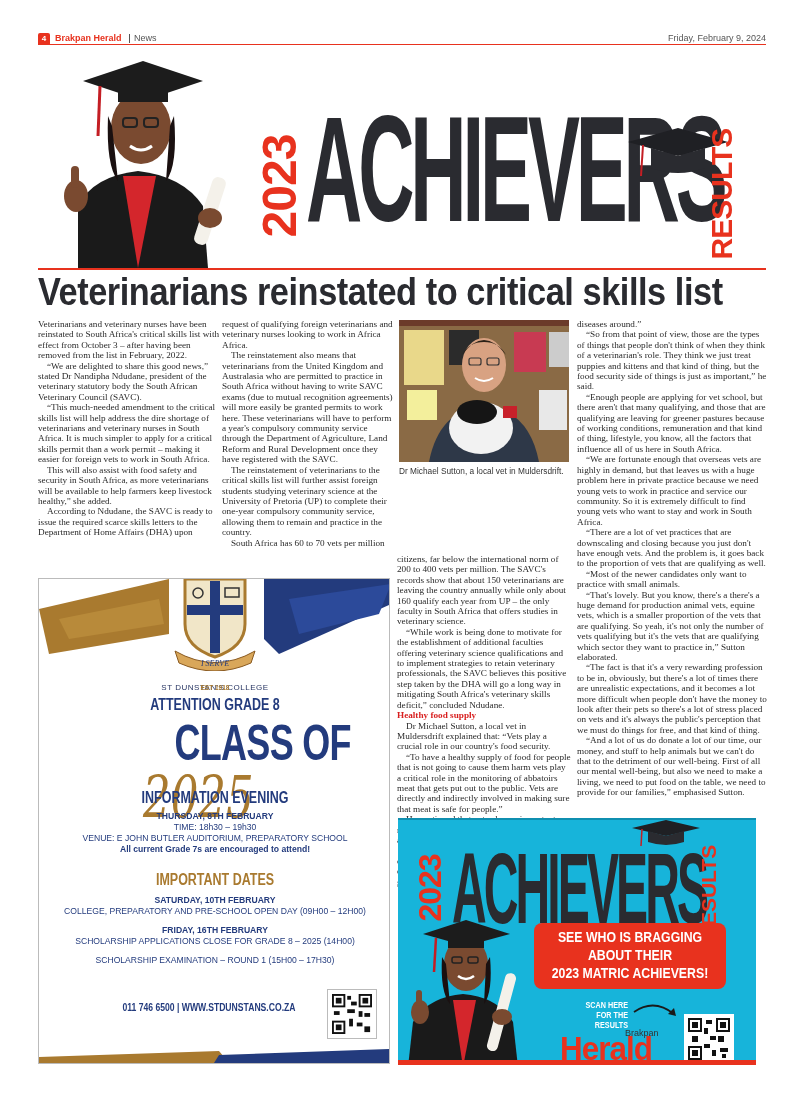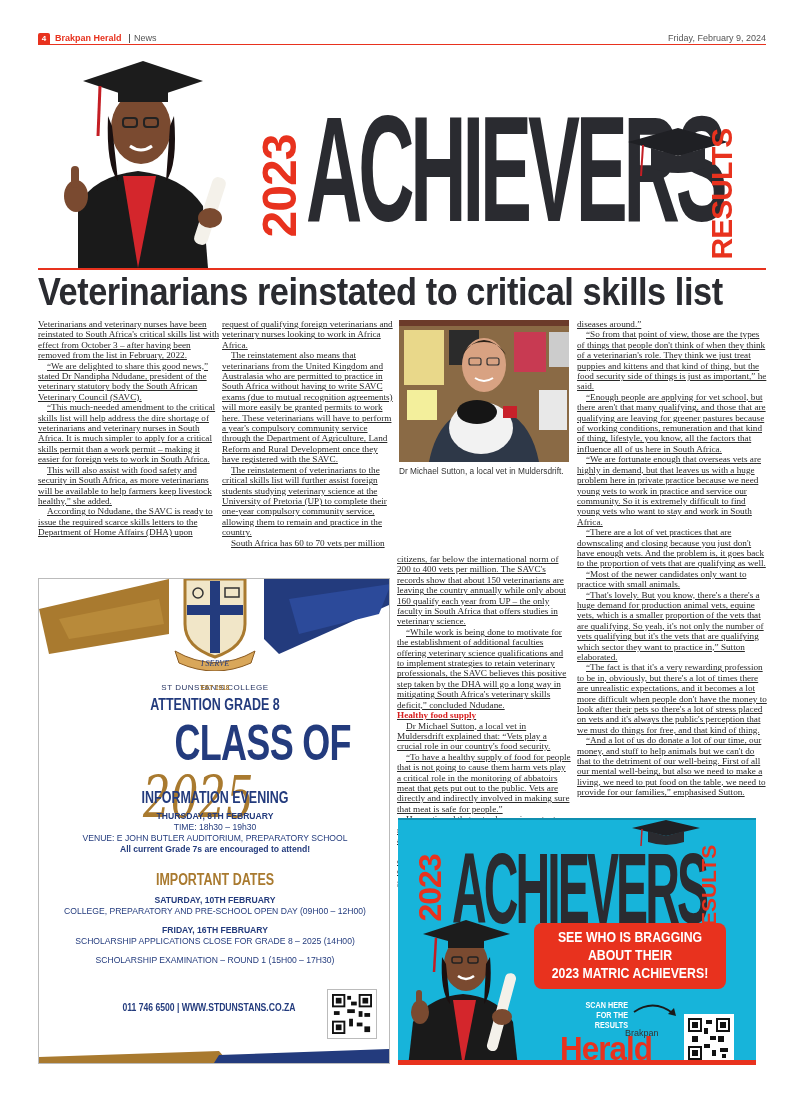--- a/index.html
+++ b/index.html
@@ -22,21 +22,21 @@
   .banner-word { position: absolute; left: 268px; top: 48px; font: bold 150px/1 "Liberation Sans", sans-serif; color: #2a2b30; letter-spacing: -8px; transform: scaleX(0.52); transform-origin: left top; white-space: nowrap; }
   .banner-results { position: absolute; left: 670px; top: 75px; width: 28px; height: 145px; }
   .banner-results span { position: absolute; left: 50%; top: 50%; transform: translate(-50%,-50%) rotate(-90deg); font: bold 30px "Liberation Sans", sans-serif; color: #e8321e; white-space: nowrap; letter-spacing: -1px; }
   .grad-cap { position: absolute; left: 585px; top: 82px; width: 110px; height: 50px; }
   .banner-rule { position: absolute; left: 0; top: 222px; width: 728px; height: 2px; background: #e8321e; }
 
   
   .headline { position: absolute; left: 38px; top: 272px; width: 728px; font: bold 39px/1 "Liberation Sans", sans-serif; color: #2a2b30; white-space: nowrap; letter-spacing: -0.5px; transform: scaleX(0.88); transform-origin: left top; }
 
   
-  .col { position: absolute; font: 9.2px/10.4px "Liberation Serif", serif; color: #2a2a2a; text-align: left; text-decoration: underline; }
+  .col { position: absolute; font: 9.2px/10.4px "Liberation Serif", serif; color: #2a2a2a; text-align: left; }
   .col p { text-indent: 9px; }
   .col p.noind { text-indent: 0; }
   .col .subhead { color: #d81f1f; font-weight: bold; text-indent: 0; }
   .col1 { left: 38px; top: 319px; width: 182px; }
   .col2 { left: 222px; top: 319px; width: 174px; }
   .col3 { left: 397px; top: 554px; width: 175px; }
   .col4 { left: 577px; top: 319px; width: 190px; }
 
   .photo { position: absolute; left: 399px; top: 320px; width: 170px; height: 142px; background: #6a5a3e; overflow: hidden; }
   .photo-caption { position: absolute; left: 399px; top: 466px; width: 175px; font: 8.3px "Liberation Sans", sans-serif; color: #333; }

